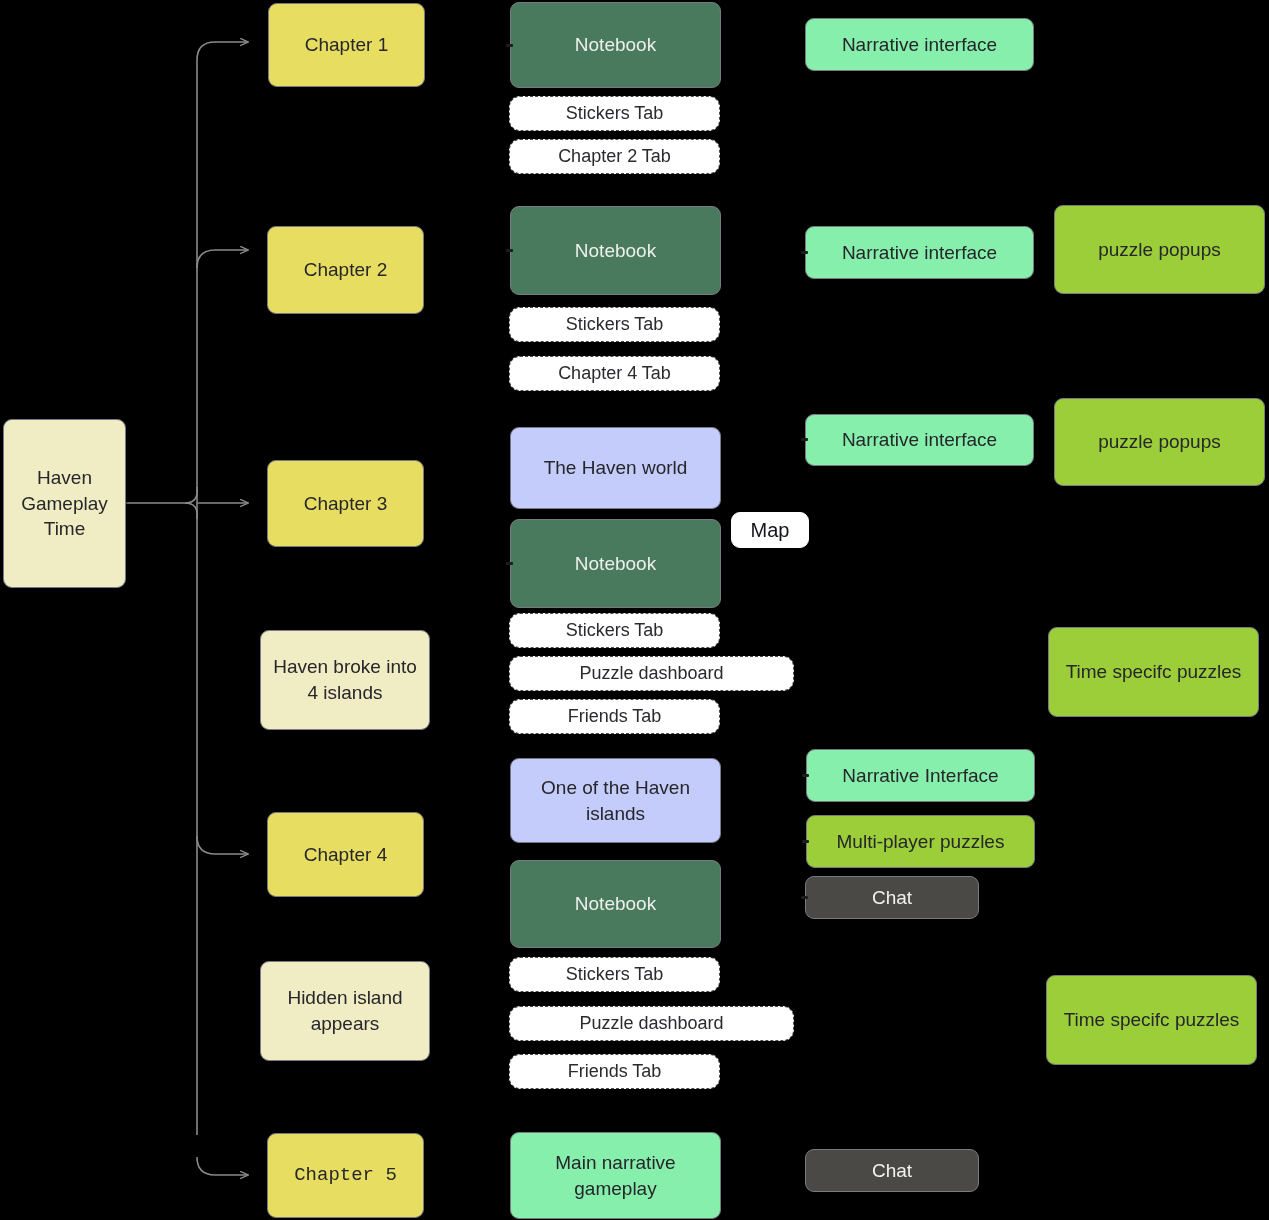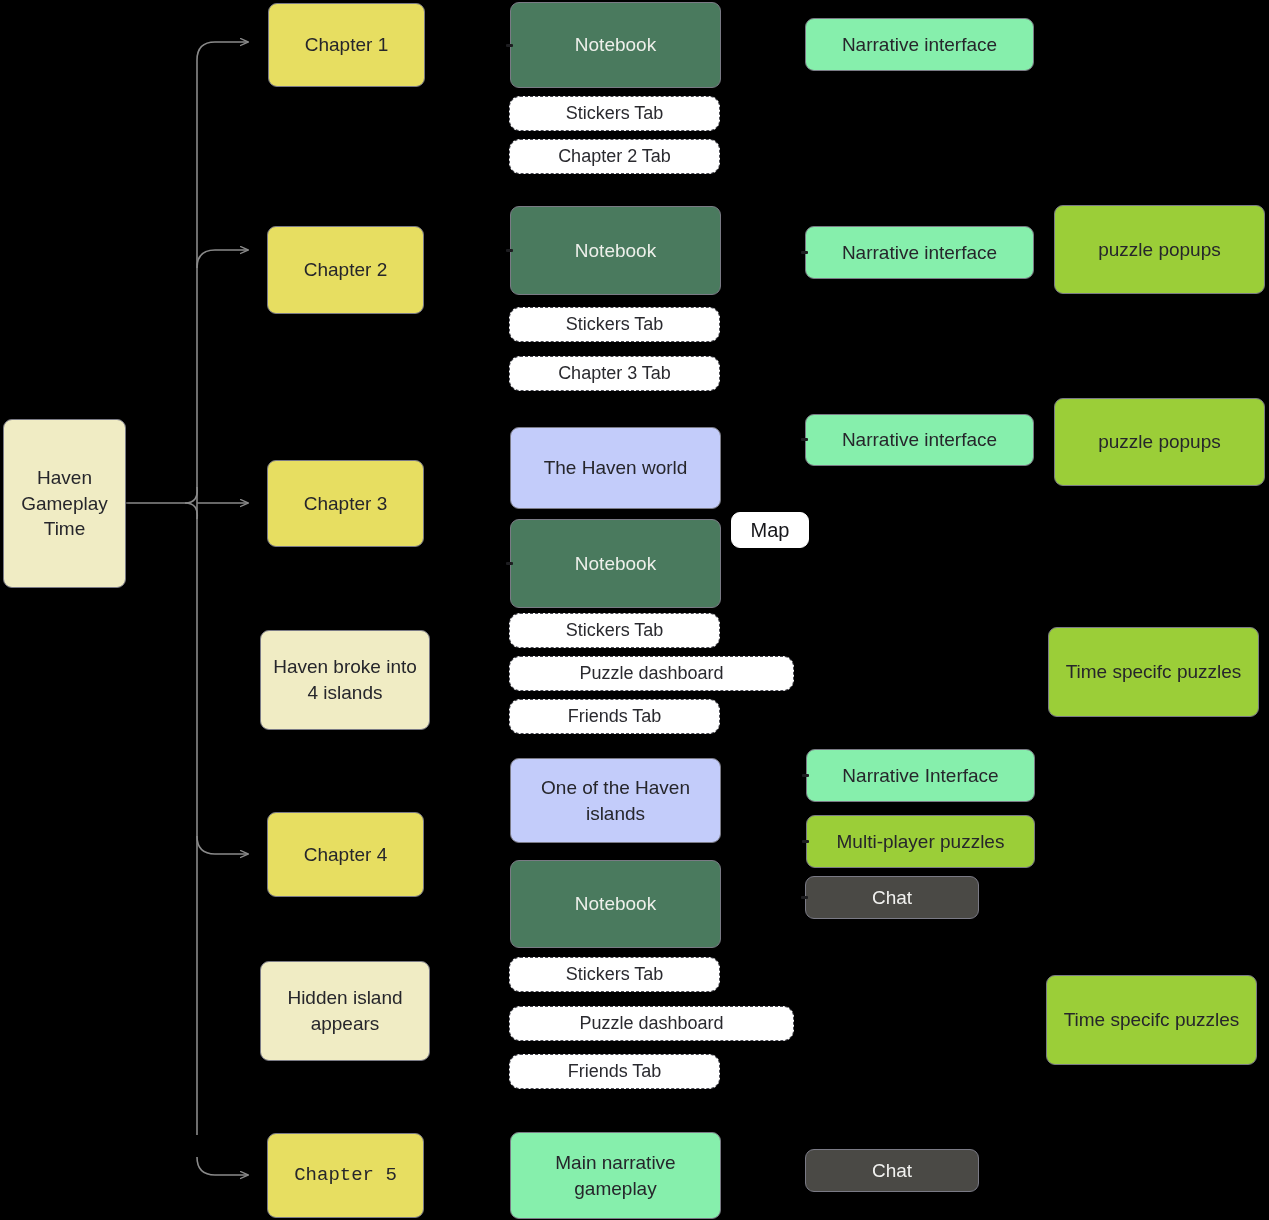--- a/index.html
+++ b/index.html
@@ -129,21 +129,21 @@
 
   <div class="node n-green" style="left:510px; top:206px; width:211px; height:89px;">
     <span class="lbl">Notebook</span>
   </div>
   <div class="stub" style="left:506px; top:249px;"></div>
 
   <div class="node n-tab" style="left:509px; top:307px; width:211px; height:35px; font-size:18px;">
     <span class="lbl">Stickers Tab</span>
   </div>
   <div class="node n-tab" style="left:509px; top:356px; width:211px; height:35px; font-size:18px;">
-    <span class="lbl">Chapter 3 Tab</span>
+    <span class="lbl">Chapter 4 Tab</span>
   </div>
 
   <div class="node n-cream" style="left:805px; top:226px; width:229px; height:53px;">
     <span class="lbl">Narrative interface</span>
   </div>
   <div class="stub" style="left:801px; top:251px;"></div>
 
   <div class="node n-lime" style="left:1054px; top:205px; width:211px; height:89px;">
     <span class="lbl">puzzle popups</span>
   </div>

